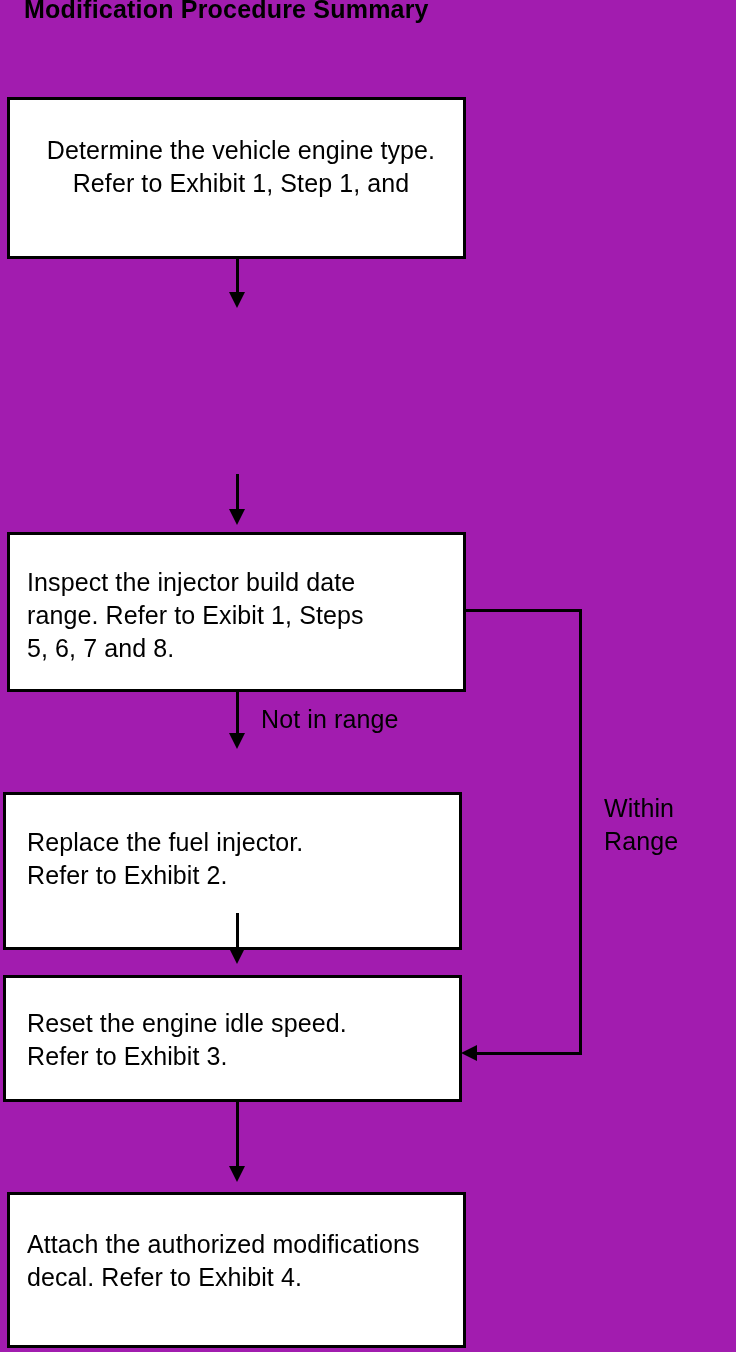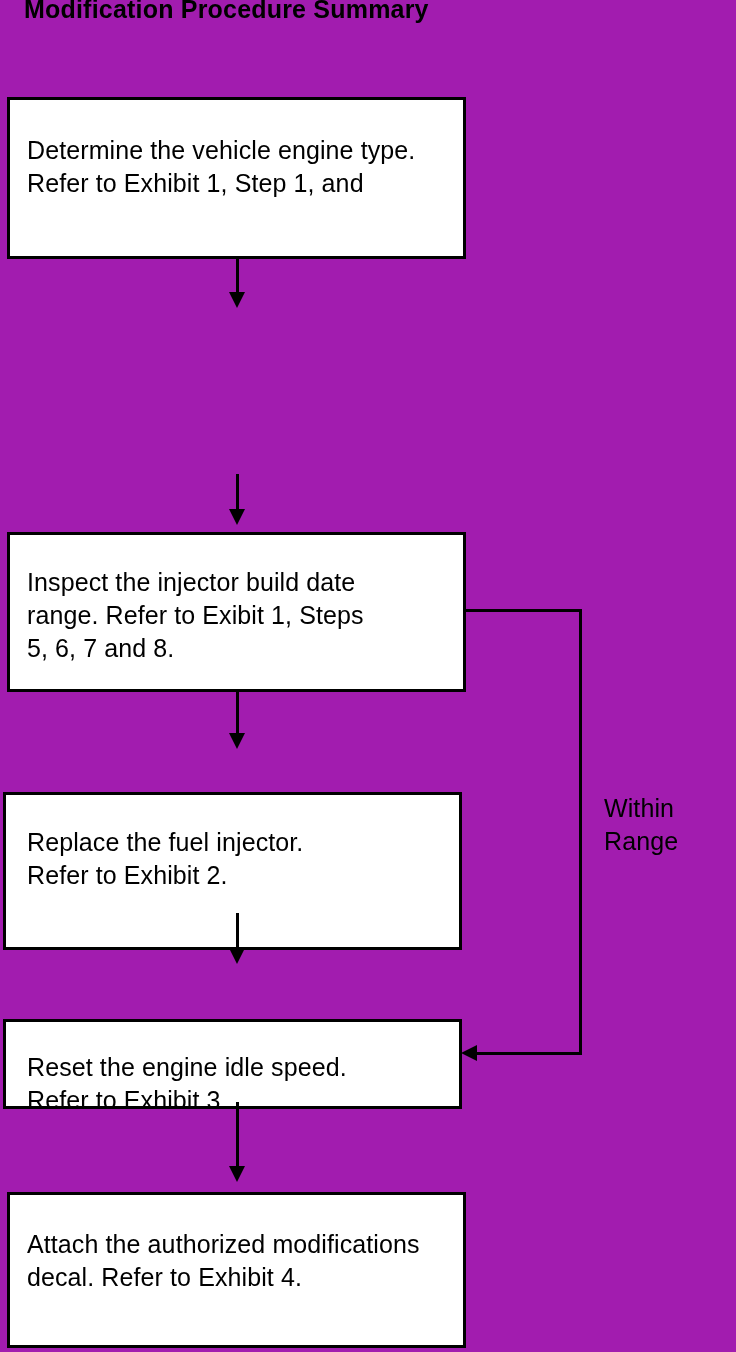--- a/index.html
+++ b/index.html
@@ -78,56 +78,57 @@
   }
 </style>
 </head>
 <body>
 
 <div id="canvas">
 
   <div class="title">Modification Procedure Summary</div>
 
   <div class="node" style="left:7px; top:97px; width:459px; height:162px;">
-    <div class="node-text" style="top:34px;">Determine the vehicle engine type.
+    <div class="node-text" style="top:34px;text-align:center;">Determine the vehicle engine type.
 Refer to Exhibit 1, Step 1, and</div>
   </div>
 
   <div class="vline" style="left:236px; top:259px; height:40px;"></div>
   <div class="arrow-down" style="left:229px; top:292px;"></div>
 
 
   <div class="vline" style="left:236px; top:474px; height:46px;"></div>
   <div class="arrow-down" style="left:229px; top:509px;"></div>
 
   <div class="node" style="left:7px; top:532px; width:459px; height:160px;">
     <div class="node-text" style="top:31px;">Inspect the injector build date
 range.  Refer to Exibit 1,  Steps
 5, 6, 7 and 8.</div>
   </div>
 
   <div class="vline" style="left:236px; top:692px; height:48px;"></div>
   <div class="arrow-down" style="left:229px; top:733px;"></div>
+  <div class="edge-label" style="left:261px; top:703px;">Not in range</div>
 
   <div class="hline" style="left:463px; top:609px; width:119px;"></div>
   <div class="vline" style="left:579px; top:609px; height:446px;"></div>
   <div class="hline" style="left:466px; top:1052px; width:116px;"></div>
   <div class="arrow-left" style="left:461px; top:1045px;"></div>
   <div class="edge-label" style="left:604px; top:792px;">Within
 Range</div>
 
   <div class="node" style="left:3px; top:755px; width:459px; height:158px;margin-top:37px;">
     <div class="node-text" style="top:31px; left:21px;">Replace the fuel injector.
 Refer to Exhibit 2.</div>
   </div>
 
   <div class="vline" style="left:236px; top:913px; height:46px;"></div>
   <div class="arrow-down" style="left:229px; top:948px;"></div>
 
-  <div class="node" style="left:3px; top:975px; width:459px; height:90px;margin-top:44px;">
+  <div class="node" style="left:3px; top:975px; width:459px; height:127px;">
     <div class="node-text" style="top:29px; left:21px;">Reset the engine idle speed.
 Refer to Exhibit 3.</div>
   </div>
 
   <div class="vline" style="left:236px; top:1102px; height:75px;"></div>
   <div class="arrow-down" style="left:229px; top:1166px;"></div>
 
   <div class="node" style="left:7px; top:1192px; width:459px; height:156px;text-decoration:underline;">
     <div class="node-text" style="top:33px;">Attach the authorized modifications
 decal.  Refer to Exhibit 4.</div>

